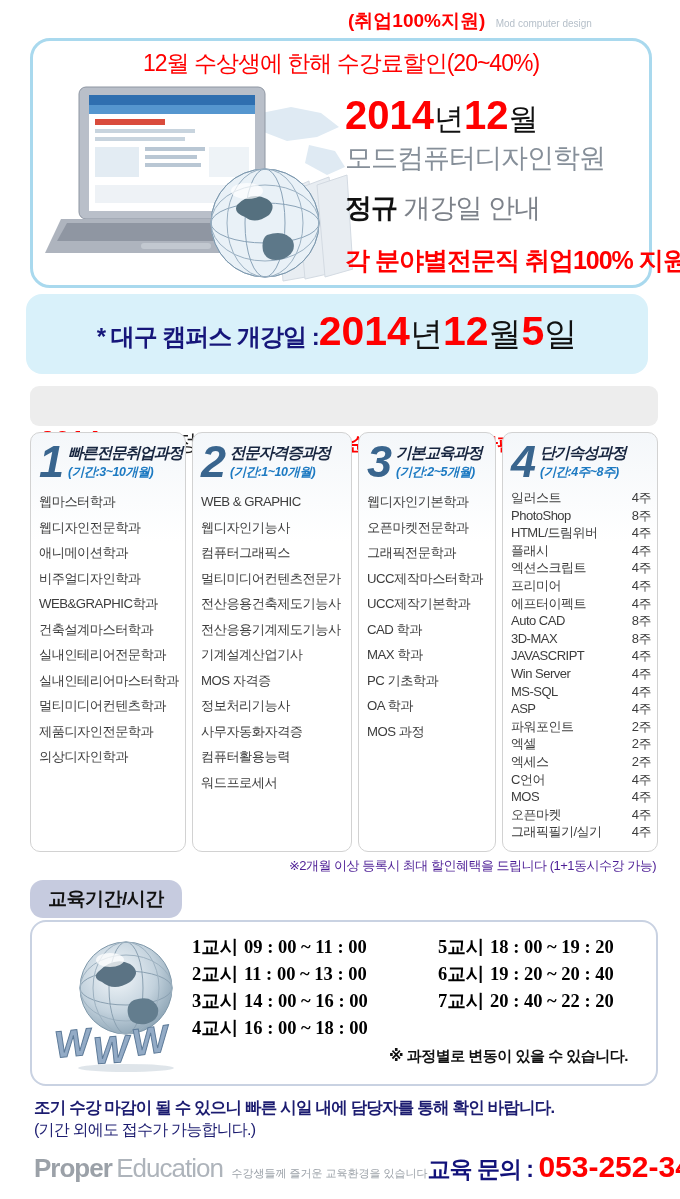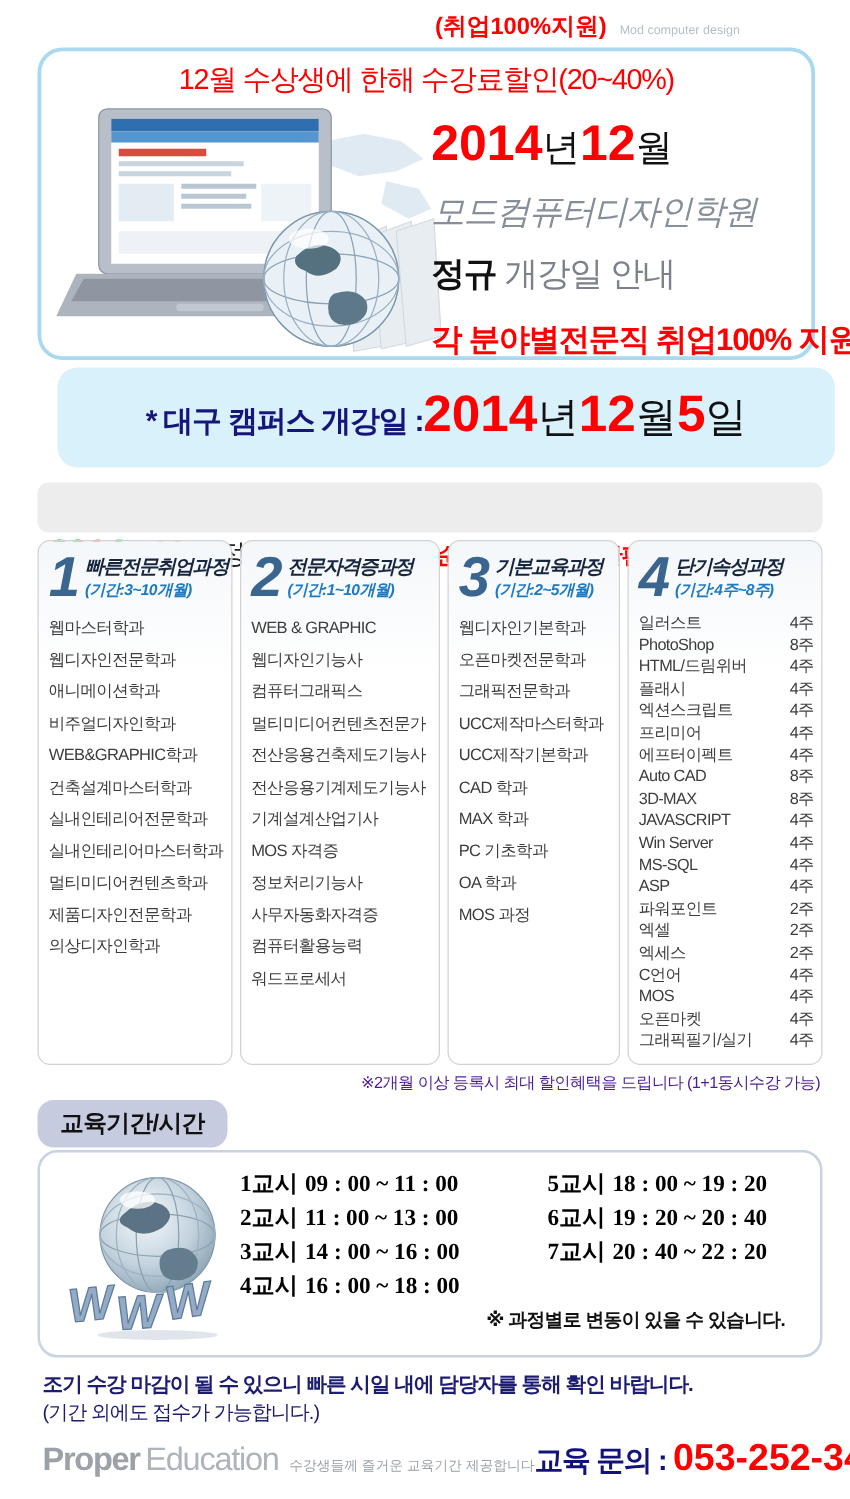--- a/index.html
+++ b/index.html
@@ -12,28 +12,28 @@
   .top-brand{color:#b5bfc9;font-size:10px;margin-left:6px;}
 
   
   .main-box{position:absolute;left:30px;top:38px;width:622px;height:250px;border:3px solid #a9d9ee;border-radius:20px;background:#fff;box-sizing:border-box;}
   .promo-headline{margin-top:7px;text-align:center;color:#ff0000;font-weight:normal;font-size:23px;letter-spacing:-1px;}
   .laptop-art{position:absolute;left:8px;top:44px;width:312px;height:198px;}
   .intro{position:absolute;left:312px;top:52px;width:300px;}
   .intro-date{white-space:nowrap;}
   .intro-date .num{color:#ff0000;font-weight:bold;font-size:40px;}
   .intro-date .lbl{color:#111;font-size:30px;}
-  .intro-academy{color:#868f99;font-size:27px;letter-spacing:-1px;margin-top:12px;font-style:italic;}
+  .intro-academy{color:#868f99;font-size:27px;letter-spacing:-1px;}
   .intro-title{margin-top:14px;font-size:27px;letter-spacing:-1px;}
   .intro-title .strong{color:#111;font-weight:bold;}
   .intro-title .rest{color:#7d828a;}
   .intro-support{margin-top:18px;color:#ff0000;font-weight:bold;font-size:25px;letter-spacing:-1px;white-space:nowrap;}
 
   
-  .campus-box{position:absolute;left:46px;top:294px;width:622px;height:80px;background:#d9f1fa;border-radius:16px;display:flex;align-items:baseline;justify-content:center;padding-top:14px;box-sizing:border-box;white-space:nowrap;}
+  .campus-box{position:absolute;left:26px;top:294px;width:622px;height:80px;background:#d9f1fa;border-radius:16px;display:flex;align-items:baseline;justify-content:center;padding-top:14px;box-sizing:border-box;white-space:nowrap;}
   .campus-label{color:#16167a;font-weight:bold;font-size:24px;letter-spacing:-1px;}
   .campus-box .big-red{color:#ff0000;font-weight:bold;font-size:41px;}
   .campus-box .big-blk{color:#111;font-size:33px;}
 
   
   .section-bar{position:absolute;left:30px;top:386px;width:628px;height:40px;background:#ededed;border-radius:9px;display:flex;align-items:baseline;padding:2px 0 0 10px;box-sizing:border-box;white-space:nowrap;}
   .section-bar .yr{color:#ff0000;font-weight:bold;font-size:27px;}
   .section-bar .tx{color:#222;font-size:22px;letter-spacing:-1px;}
   .section-bar .mo{color:#ff0000;font-weight:bold;font-size:25px;}
   .section-bar .sub{color:#ff0000;font-weight:bold;font-size:18px;letter-spacing:-1px;margin-left:4px;margin-top:44px;}
@@ -395,20 +395,20 @@
     <div class="sched-note">※ 과정별로 변동이 있을 수 있습니다.</div>
   </div>
 
   <div class="foot-notice1">조기 수강 마감이 될 수 있으니 빠른 시일 내에 담당자를 통해 확인 바랍니다.</div>
   <div class="foot-notice2">(기간 외에도 접수가 가능합니다.)</div>
 
   <div class="foot-row">
     <div class="logo">
       <span class="logo-main">Proper</span>
       <span class="logo-sub">Education</span>
-      <span class="logo-tag">수강생들께 즐거운 교육기간 제공합니다</span>
+      <span class="logo-tag">수강생들께 즐거운 교육환경을 있습니다</span>
     </div>
     <div class="contact">
       <span class="contact-label">교육 문의 : </span><span class="contact-phone">053-252-3458</span>
     </div>
   </div>
 
 </div>
 
 </body></html>

